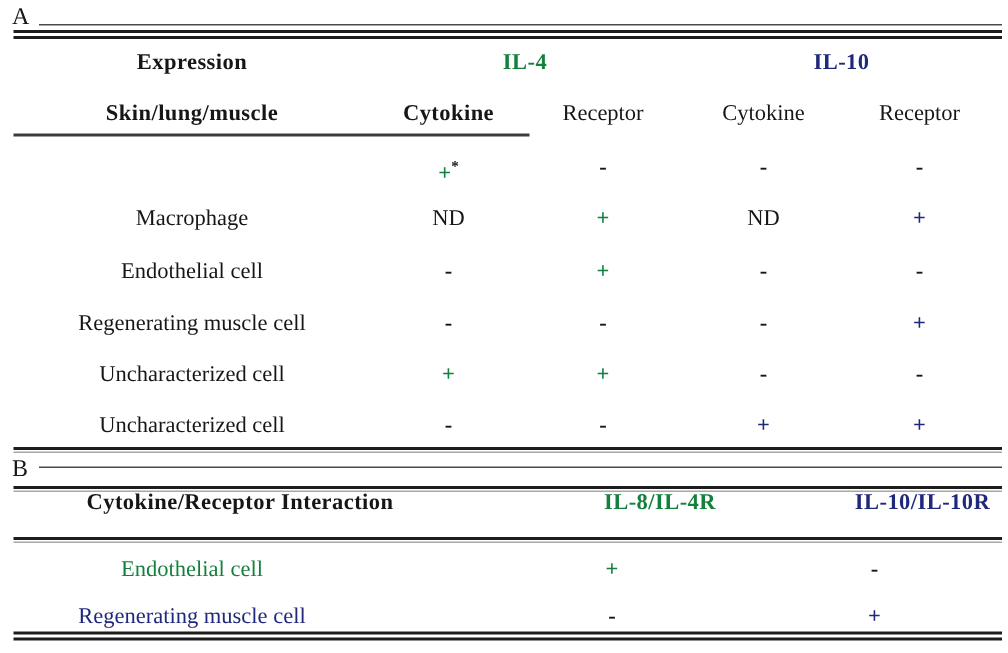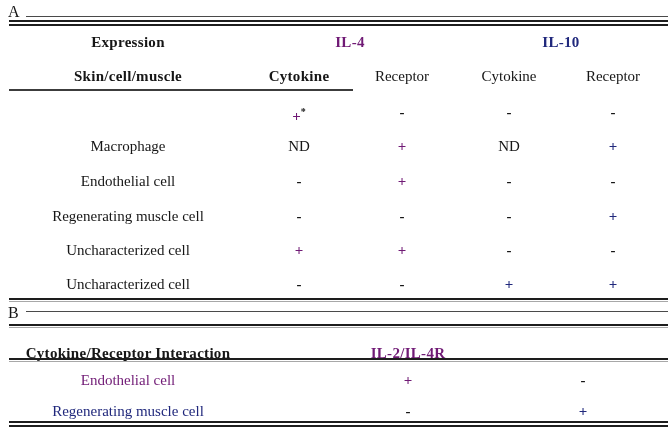--- a/index.html
+++ b/index.html
@@ -24,21 +24,21 @@
   .rule-partial{position:absolute;left:9px;width:344px;border-top:2px solid #3c3c3c;}
   
   .trow{position:absolute;left:0;width:532px;height:20px;}
   .cell{
     position:absolute;top:0;
     transform:translateX(-50%);
     white-space:nowrap;line-height:20px;
   }
   .bold{font-weight:bold;letter-spacing:.3px;}
   .val{font-weight:bold;}
-  .red{color:#701a75;}
+  .red{color:#15803d;}
   .navy{color:#20287c;}
   .ink{color:#161616;}
   sup.note{font-size:10px;color:#161616;font-weight:bold;}
   
   .c1{left:128px;} .c2{left:299px;} .c3{left:402px;} .c4{left:509px;} .c5{left:613px;}
   .cil4{left:350px;} .cil10{left:561px;}
   
   .b2{left:408px;} .b3{left:583px;}
 </style>
 </head>
@@ -50,21 +50,21 @@
   <div class="rule rule-thin" style="top:16px;left:26px;"></div>
   <div class="rule rule-double" style="top:20px;"></div>
 
   <div class="trow" style="top:32px;">
     <span class="cell c1 bold ink">Expression</span>
     <span class="cell cil4 bold red">IL-4</span>
     <span class="cell cil10 bold navy">IL-10</span>
   </div>
 
   <div class="trow" style="top:66px;">
-    <span class="cell c1 bold ink">Skin/cell/muscle</span>
+    <span class="cell c1 bold ink">Skin/lung/muscle</span>
     <span class="cell c2 bold ink">Cytokine</span>
     <span class="cell c3 ink">Receptor</span>
     <span class="cell c4 ink">Cytokine</span>
     <span class="cell c5 ink">Receptor</span>
   </div>
   <div class="rule-partial" style="top:89px;"></div>
 
   <div class="trow" style="top:102px;">
     <span class="cell c2 val"><span class="red">+</span><sup class="note">*</sup></span>
     <span class="cell c3 val ink">-</span>
@@ -111,23 +111,24 @@
     <span class="cell c4 val navy">+</span>
     <span class="cell c5 val navy">+</span>
   </div>
 
   <div class="rule rule-heavy" style="top:298px;"></div>
 
   <div class="plabel" style="top:303px;">B</div>
   <div class="rule rule-thin" style="top:311px;left:26px;"></div>
   <div class="rule rule-heavy" style="top:324px;"></div>
 
-  <div class="trow" style="top:343px;">
+  <div class="trow" style="top:325px;margin-left:32px;">
     <span class="cell c1 bold ink">Cytokine/Receptor Interaction</span>
-    <span class="cell b2 bold red">IL-2/IL-4R</span>
+    <span class="cell b2 bold red">IL-8/IL-4R</span>
+    <span class="cell b3 bold navy">IL-10/IL-10R</span>
   </div>
   <div class="rule rule-heavy" style="top:358px;"></div>
 
   <div class="trow" style="top:370px;">
     <span class="cell c1 red">Endothelial cell</span>
     <span class="cell b2 val red">+</span>
     <span class="cell b3 val ink">-</span>
   </div>
 
   <div class="trow" style="top:401px;">

